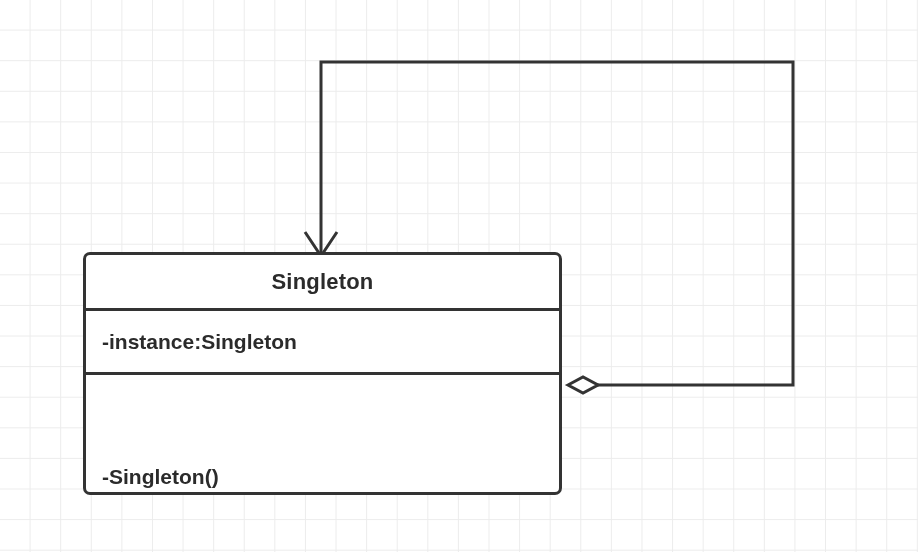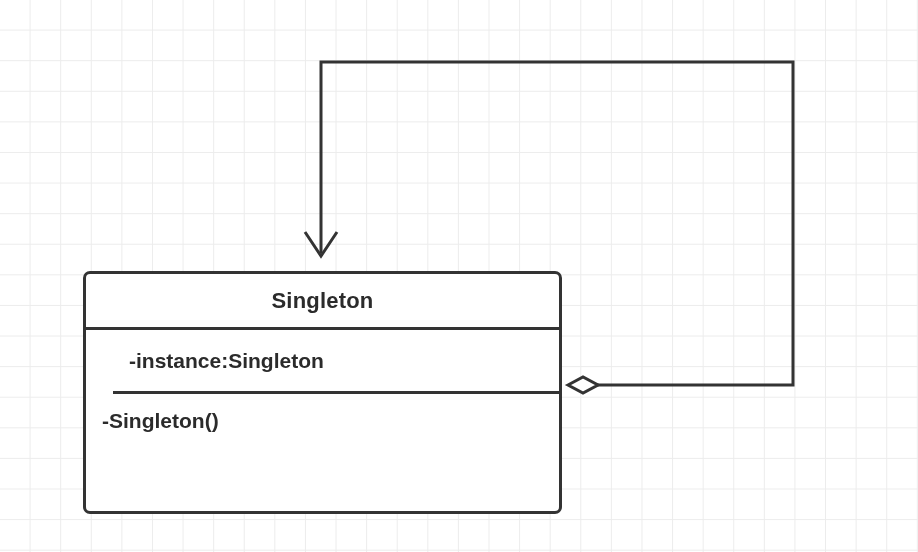--- a/index.html
+++ b/index.html
@@ -27,21 +27,21 @@
     position: absolute;
     left: 0;
     top: 0;
     width: 918px;
     height: 552px;
     pointer-events: none;
   }
   .uml-class {
     position: absolute;
     left: 83px;
-    top: 271px;
+    top: 252px;
     width: 479px;
     height: 243px;
     box-sizing: border-box;
     background: #ffffff;
     border: 3px solid #333333;
     border-radius: 7px;
     display: flex;
     flex-direction: column;
     overflow: hidden;
   }
@@ -61,27 +61,26 @@
     letter-spacing: 0.2px;
   }
   .compartment-attrs {
     height: 64px;
     flex: 0 0 64px;
     display: flex;
     align-items: center;
     border-bottom: 3px solid #333333;
     box-sizing: border-box;
     padding-left: 16px;
-    margin-left: 27px;
   }
   .compartment-ops {
     flex: 1 1 auto;
     display: flex;
     flex-direction: column;
-    justify-content: space-between;
+    justify-content: flex-end;
     box-sizing: border-box;
     padding-left: 16px;
     padding-top: 12px;
   }
   .member {
     font-size: 21px;
     font-weight: bold;
     color: #2b2b2b;
     line-height: 30px;
     white-space: nowrap;

